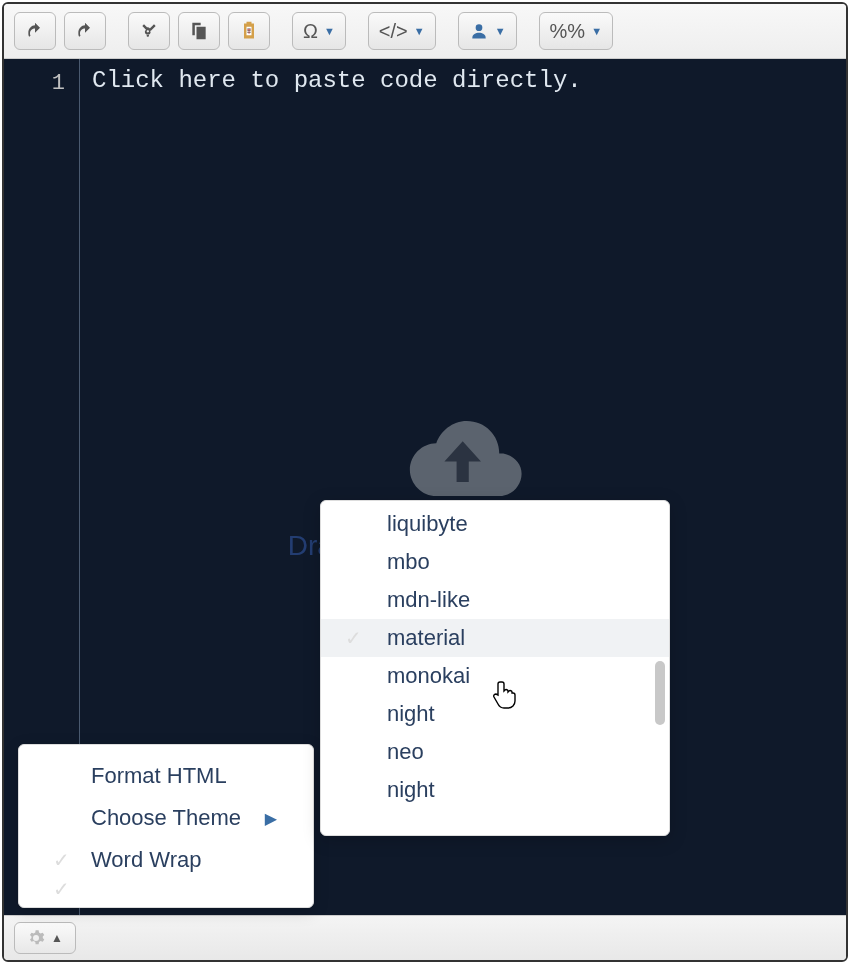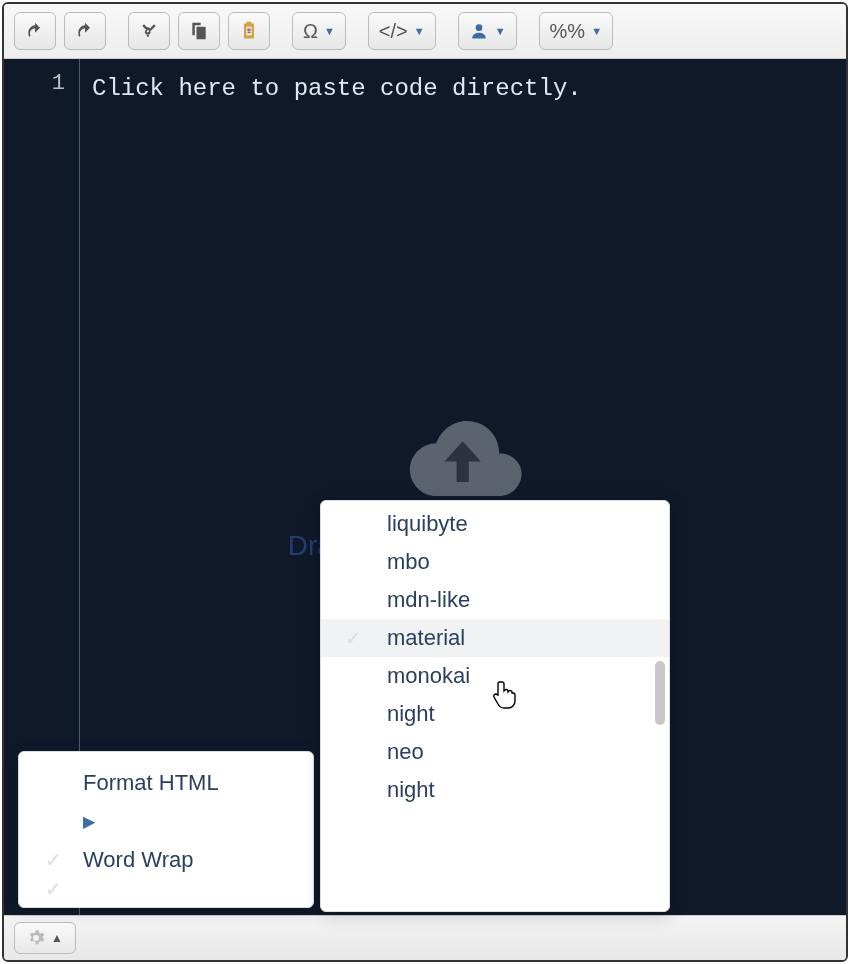--- a/index.html
+++ b/index.html
@@ -59,21 +59,21 @@
   border-right: 1px solid #4a5a70;
   padding-top: 12px;
   text-align: right;
   padding-right: 14px;
   color: #c0c0c0;
   font-family: "Courier New", monospace;
   font-size: 22px;
 }
 .codearea {
   flex: 1;
-  padding: 16px 12px;
+  padding: 8px 12px;
   color: #e0e8f0;
   font-family: "Courier New", monospace;
   font-size: 24px;
   position: relative;
 }
 .dropzone {
   position: absolute;
   left: 50%;
   top: 50%;
   transform: translate(-50%, -50%);
@@ -109,21 +109,21 @@
 .gearbtn .tri { font-size: 12px; color: #555; }
 .settings-menu {
   position: absolute;
   left: 18px;
   bottom: 56px;
   width: 296px;
   background: #fff;
   border: 1px solid #ddd;
   border-radius: 6px;
   box-shadow: 0 4px 16px rgba(0,0,0,0.15);
-  padding: 10px 8px;
+  padding: 10px 16px;
   z-index: 10;
 }
 .settings-menu .item {
   padding: 8px 20px 8px 56px;
   font-size: 22px;
   color: #2a3f5f;
   position: relative;
   display: flex;
   align-items: center;
   justify-content: space-between;
@@ -139,21 +139,21 @@
 }
 .settings-menu .item .arrow {
   color: #3a6ea5;
   font-size: 16px;
 }
 .theme-menu {
   position: absolute;
   left: 320px;
   top: 500px;
   width: 350px;
-  height: 412px;
+  height: 336px;
   background: #fff;
   border: 1px solid #ddd;
   border-radius: 6px;
   box-shadow: 0 4px 18px rgba(0,0,0,0.18);
   padding: 4px 0;
   z-index: 20;
   overflow: hidden;
 }
 .theme-menu .titem {
   padding: 6px 20px 6px 66px;
@@ -275,20 +275,21 @@
     </button>
   </div>
 
 </div>
 
 <div class="settings-menu">
   <div class="item">
     <span>Format HTML</span>
   </div>
   <div class="item">
+    <span>Choose Theme</span>
     <span class="arrow">▶</span>
   </div>
   <div class="item">
     <span class="check">✓</span>
     <span>Word Wrap</span>
   </div>
   <div class="item">
     <span class="check">✓</span>
   </div>
 </div>

